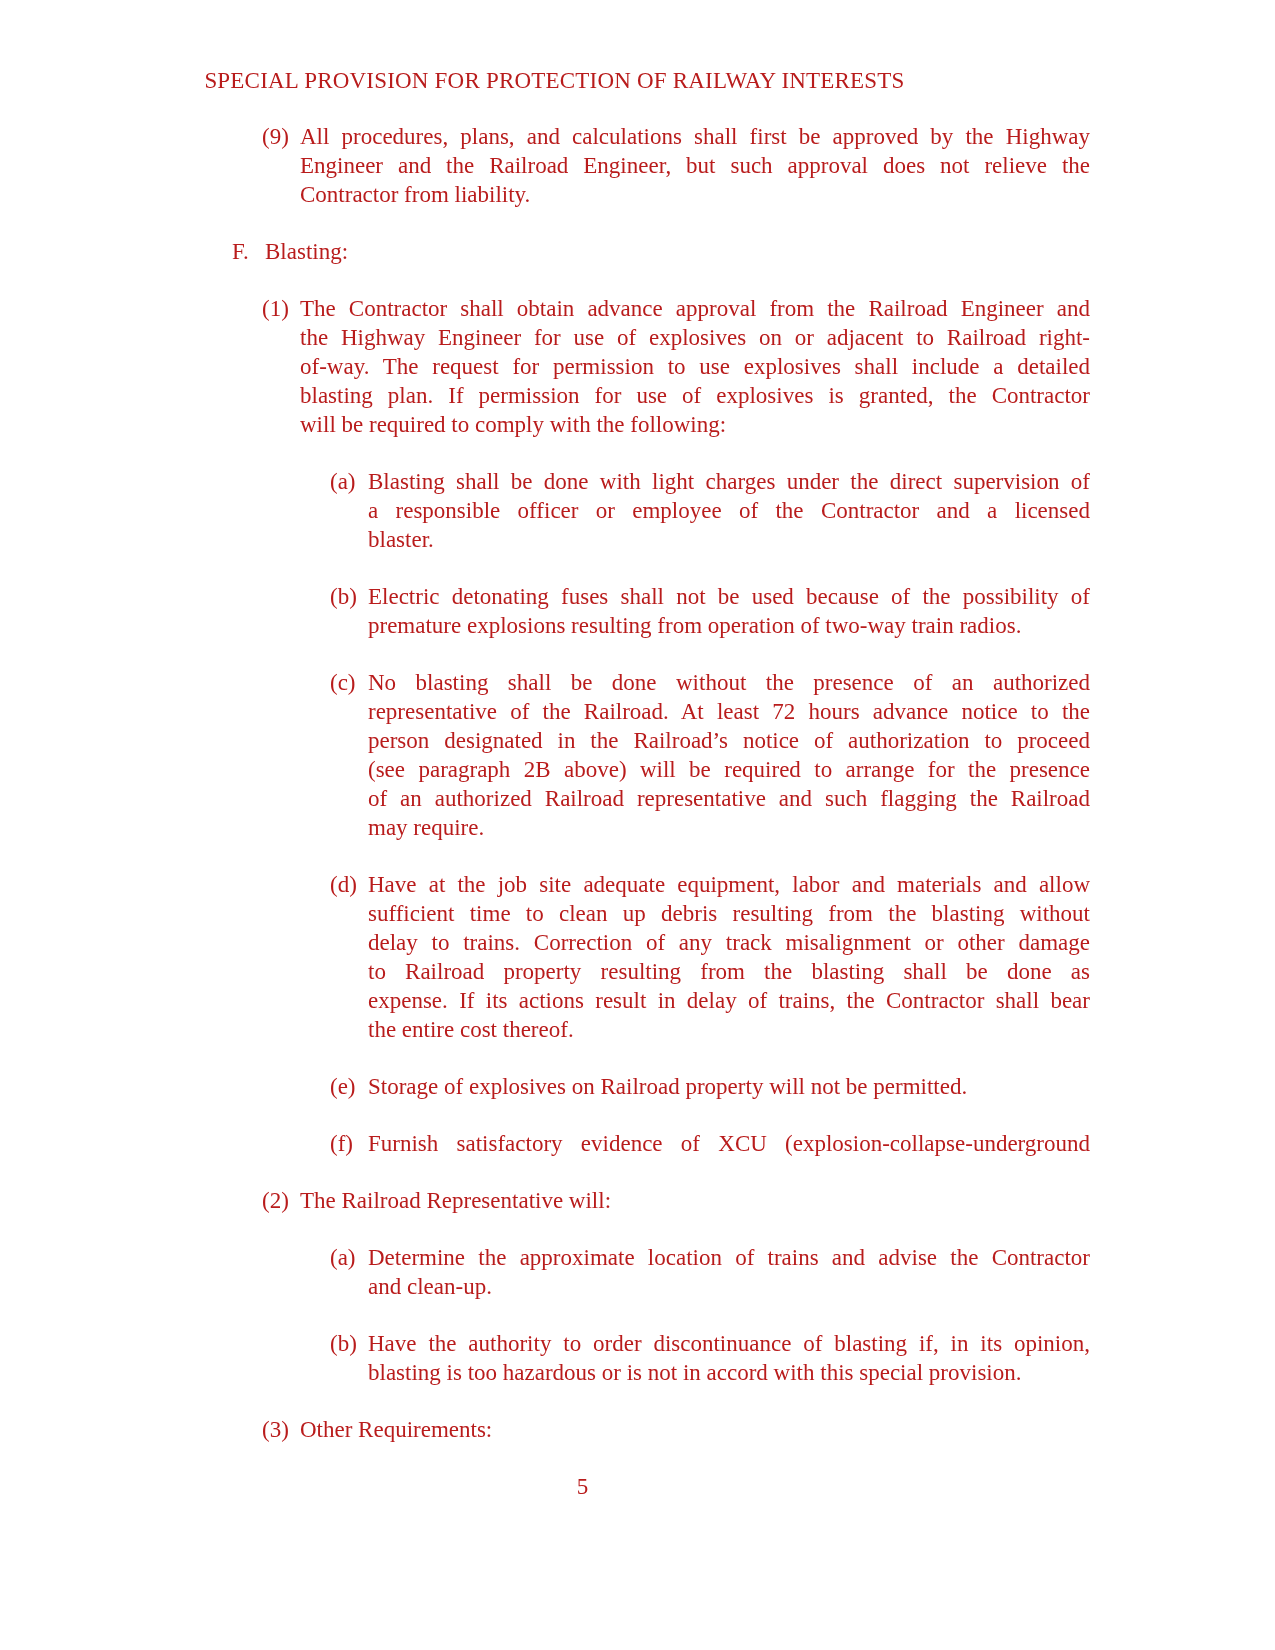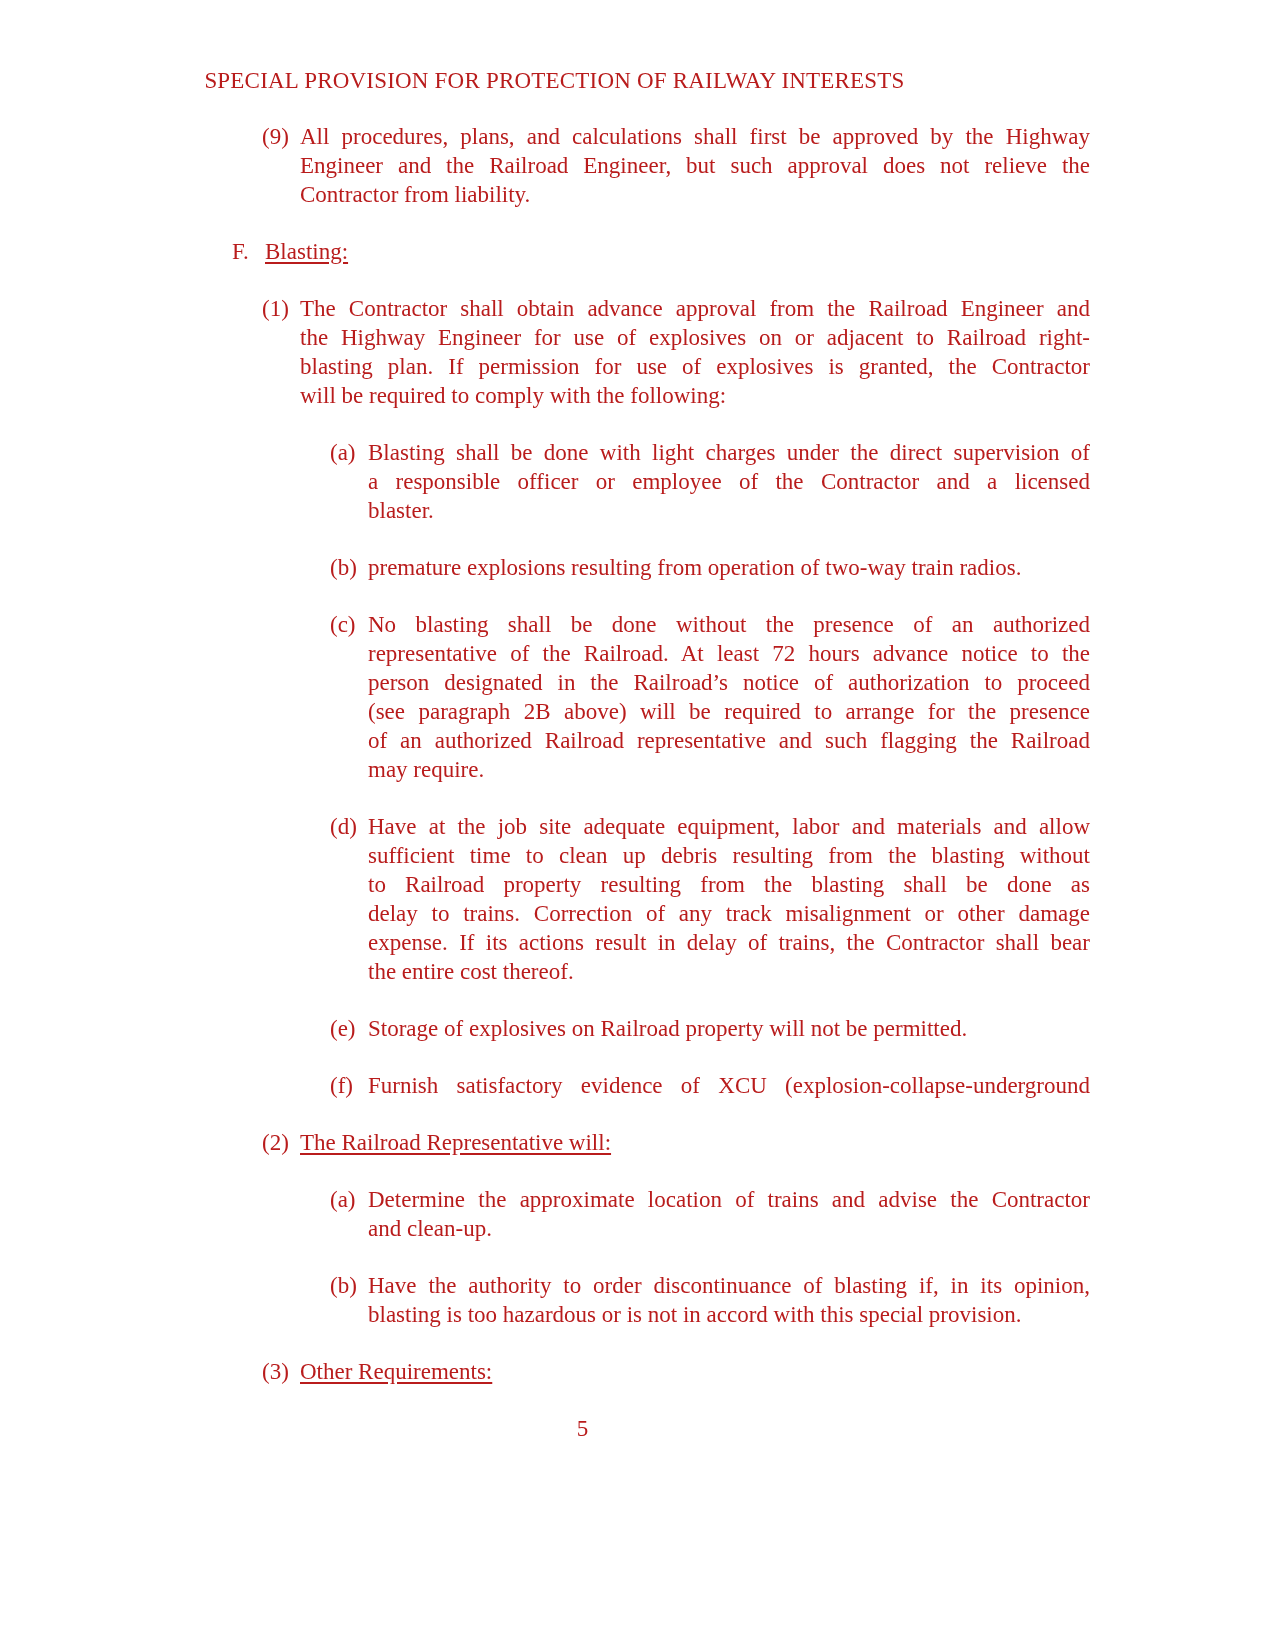--- a/index.html
+++ b/index.html
@@ -37,21 +37,21 @@
   .ind0 .item-label { left: -33px; }
   .ind1 { margin-left: 300px; width: 790px; }
   .ind1 .item-label { left: -38px; }
   .ind2 { margin-left: 368px; width: 722px; }
   .ind2 .item-label { left: -38px; }
   .line { min-height: 29px; }
   .line.just {
     text-align: justify;
     text-align-last: justify;
   }
-  .u { text-decoration: underline; text-underline-offset: 3px; }
+  .u { text-underline-offset: 3px; }
   .page-number {
     text-align: center;
   }
 </style>
 </head>
 <body>
 
 <div class="page">
   <div class="doc-header">SPECIAL PROVISION FOR PROTECTION OF RAILWAY INTERESTS</div>
 
@@ -63,48 +63,50 @@
         <div class="line">Contractor from liability.</div>
       </div>
       <div class="block ind0">
         <span class="item-label">F.</span>
         <div class="line"><span class="u">Blasting:</span></div>
       </div>
       <div class="block ind1">
         <span class="item-label">(1)</span>
         <div class="line just">The Contractor shall obtain advance approval from the Railroad Engineer and</div>
         <div class="line just">the Highway Engineer for use of explosives on or adjacent to Railroad right-</div>
+        <div class="line just">of-way.  The request for permission to use explosives shall include a detailed</div>
         <div class="line just">blasting plan.  If permission for use of explosives is granted, the Contractor</div>
         <div class="line">will be required to comply with the following:</div>
       </div>
       <div class="block ind2">
         <span class="item-label">(a)</span>
         <div class="line just">Blasting shall be done with light charges under the direct supervision of</div>
         <div class="line just">a responsible officer or employee of the Contractor and a licensed</div>
         <div class="line">blaster.</div>
       </div>
       <div class="block ind2">
         <span class="item-label">(b)</span>
+        <div class="line just">Electric detonating fuses shall not be used because of the possibility of</div>
         <div class="line">premature explosions resulting from operation of two-way train radios.</div>
       </div>
       <div class="block ind2">
         <span class="item-label">(c)</span>
         <div class="line just">No blasting shall be done without the presence of an authorized</div>
         <div class="line just">representative of the Railroad.  At least 72 hours advance notice to the</div>
         <div class="line just">person designated in the Railroad’s notice of authorization to proceed</div>
         <div class="line just">(see paragraph 2B above) will be required to arrange for the presence</div>
         <div class="line just">of an authorized Railroad representative and such flagging the Railroad</div>
         <div class="line">may require.</div>
       </div>
       <div class="block ind2">
         <span class="item-label">(d)</span>
         <div class="line just">Have at the job site adequate equipment, labor and materials and allow</div>
         <div class="line just">sufficient time to clean up debris resulting from the blasting without</div>
+        <div class="line just">delay to trains.  Correction of any track misalignment or other damage</div>
         <div class="line just">to Railroad property resulting from the blasting shall be done as</div>
-        <div class="line just">delay to trains.  Correction of any track misalignment or other damage</div>
         <div class="line just">expense.  If its actions result in delay of trains, the Contractor shall bear</div>
         <div class="line">the entire cost thereof.</div>
       </div>
       <div class="block ind2">
         <span class="item-label">(e)</span>
         <div class="line">Storage of explosives on Railroad property will not be permitted.</div>
       </div>
       <div class="block ind2">
         <span class="item-label">(f)</span>
         <div class="line just">Furnish satisfactory evidence of XCU (explosion-collapse-underground</div>

